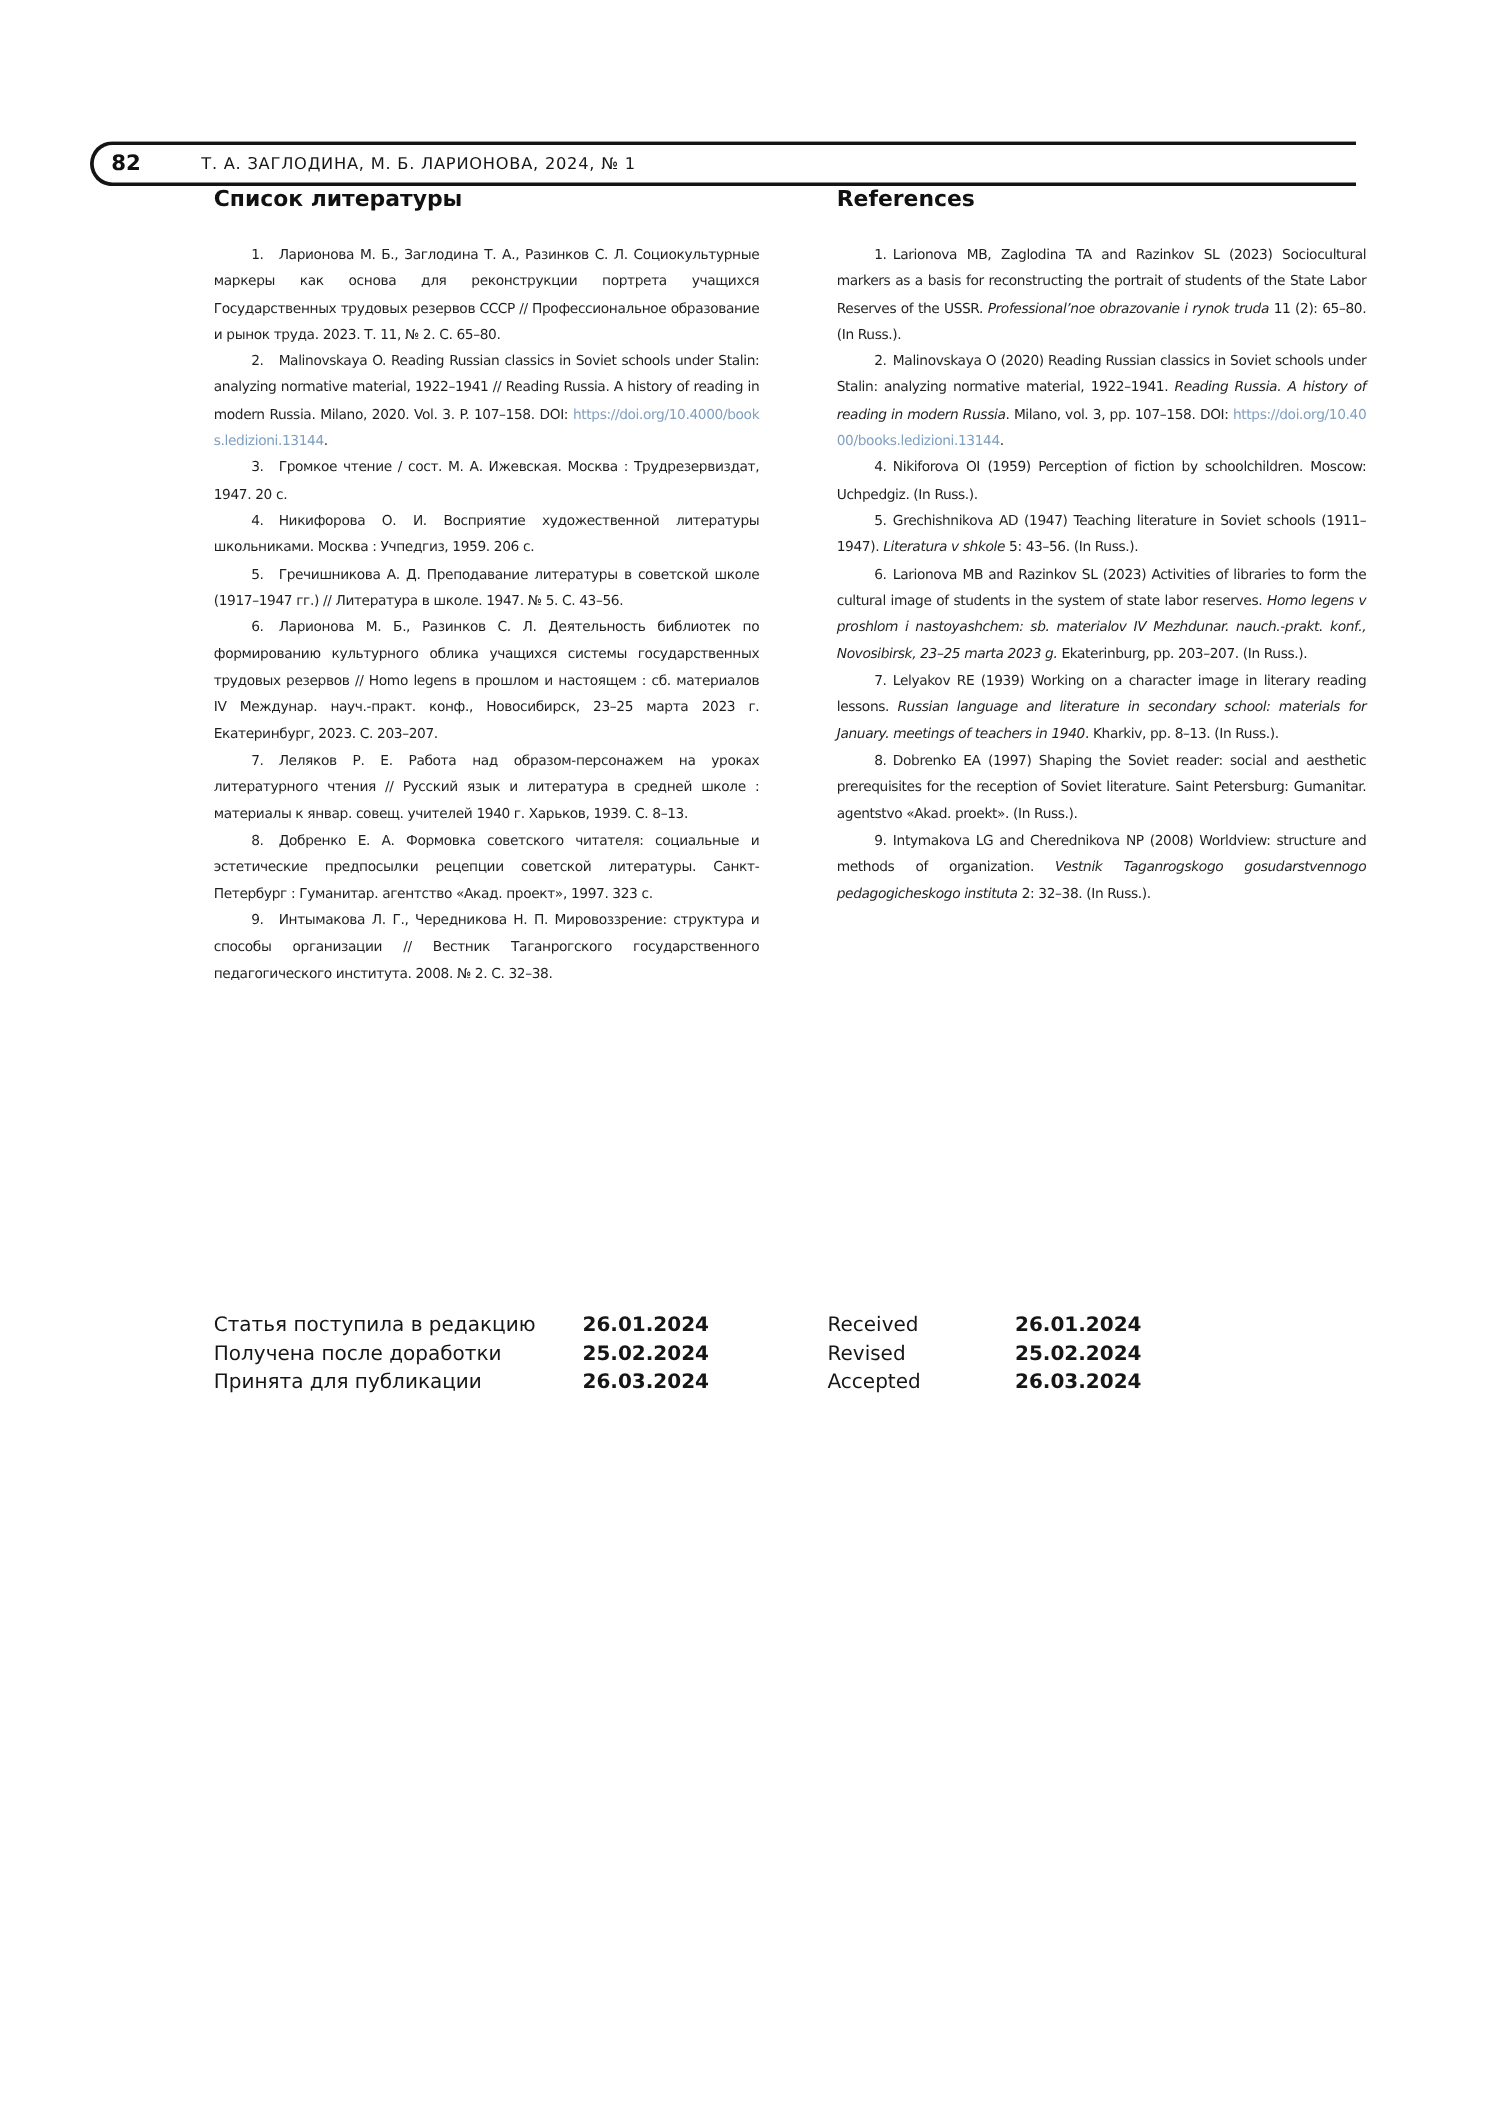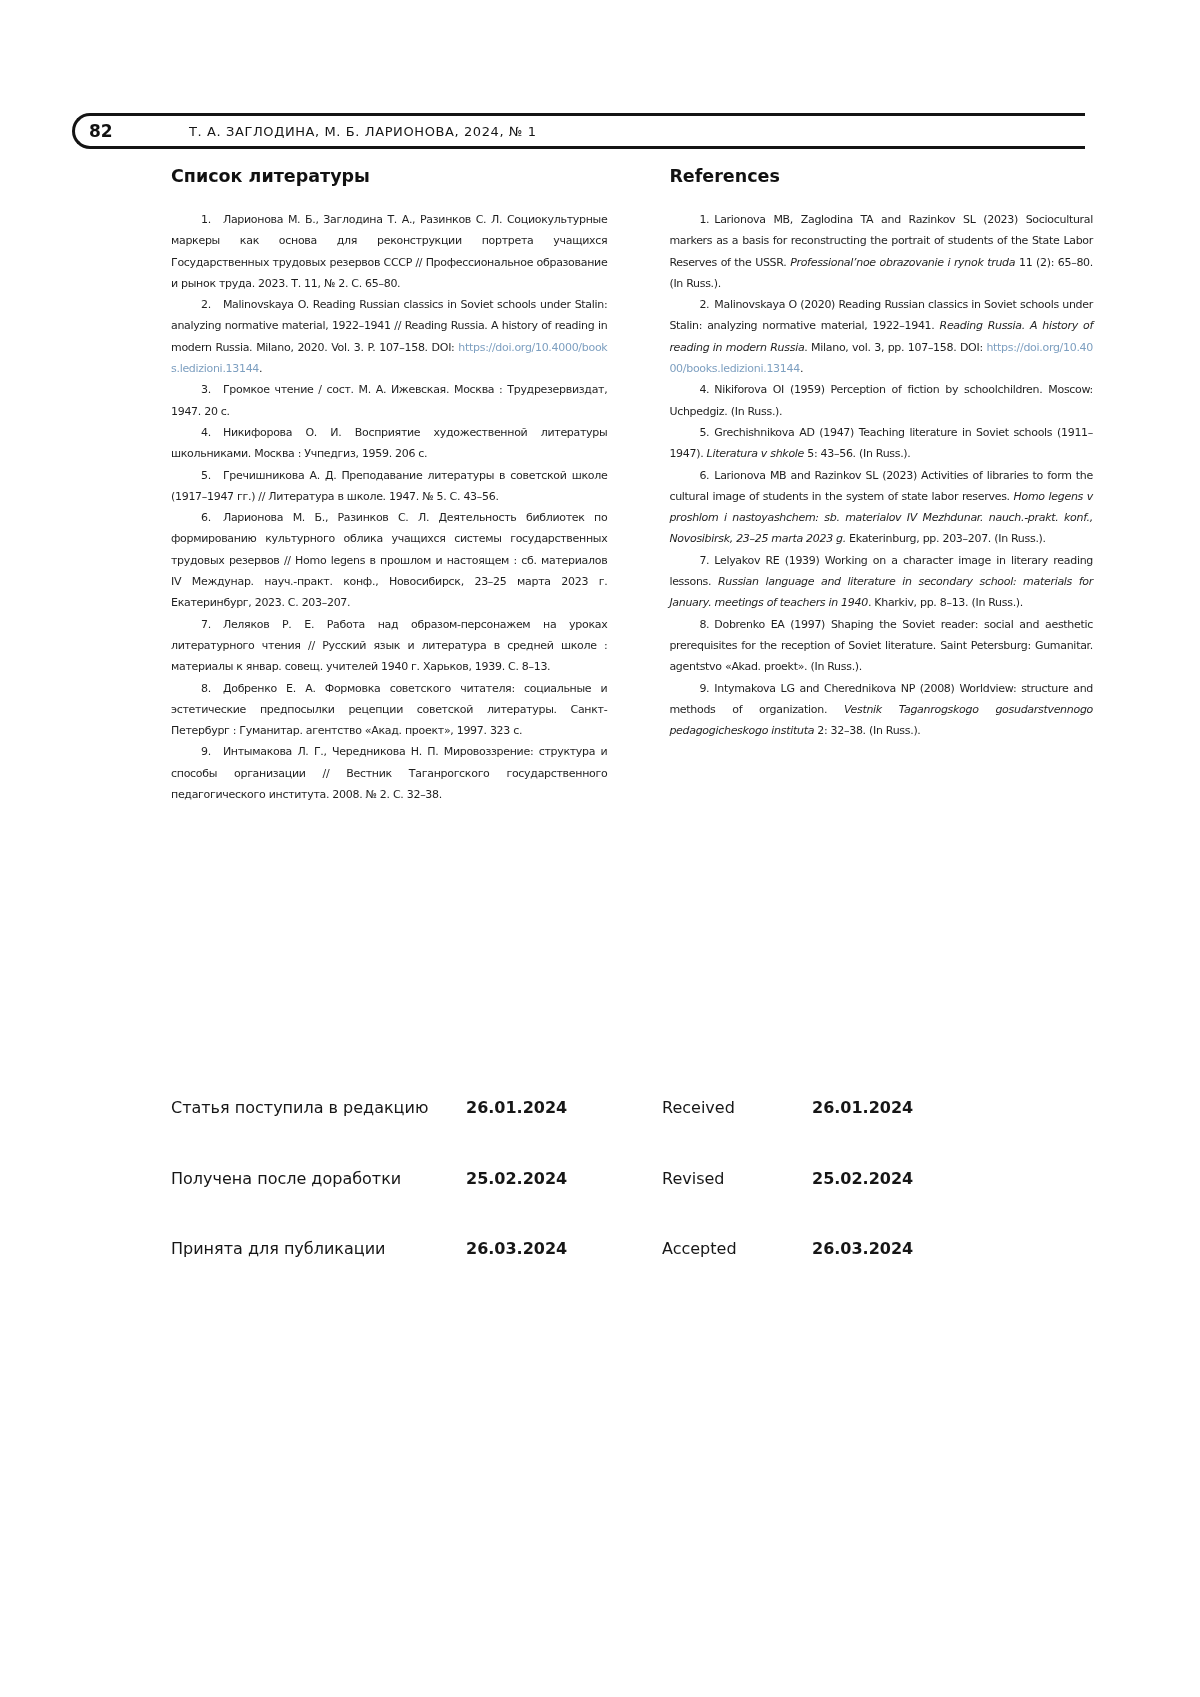--- a/index.html
+++ b/index.html
@@ -7,45 +7,44 @@
     width:1200px;height:1697px;position:relative;background:#ffffff;
     font-family:"DejaVu Sans","Liberation Sans",sans-serif;
     color:#1f1f1f;-webkit-font-smoothing:antialiased;
   }
   
   .page-head{
     position:absolute;left:72px;top:113px;width:1013px;height:36px;
     box-sizing:border-box;border:3px solid #141414;border-right:none;
     border-radius:19px 0 0 19px;display:flex;align-items:center;
     padding-left:14px;
-    gap:28px;
   }
   .page-num{font-weight:bold;font-size:17px;width:72px;color:#111;}
   .running-title{
     font-size:13px;letter-spacing:.6px;color:#161616;white-space:nowrap;
   }
   
-  .cols{position:absolute;left:171px;top:166px;width:922px;display:flex;gap:62px;}
+  .cols{position:absolute;left:171px;top:150px;width:922px;display:flex;gap:62px;}
   .col{box-sizing:border-box;}
   .col.ru{width:444px;}
   .col.en{width:431px;}
   .col-head{font-size:17.5px;font-weight:bold;margin:0 0 23px 0;color:#111;}
   .ref{
     margin:0;font-size:11px;line-height:21.3px;letter-spacing:-0.3px;
     text-align:justify;text-indent:30px;
   }
   .ru .ref-num{margin-right:12px;}
   .en .ref-num{margin-right:5px;}
   .it{font-style:italic;}
   .link{color:#7d9fc0;text-decoration:none;word-break:break-all;}
   
   .dates{position:absolute;top:1049px;font-size:16px;line-height:22.5px;color:#161616;}
   .dates.ru{left:171px;width:470px;}
   .dates.en{left:662px;width:420px;}
-  .date-row{display:flex;margin-top:48px;}
+  .date-row{display:flex;}
   .dates.ru .date-label{flex:0 0 295px;}
   .dates.en .date-label{flex:0 0 150px;}
   .date-value{flex:0 0 auto;font-weight:bold;}
 </style>
 </head>
 <body>
 
 <div class="page-head">
   <span class="page-num">82</span>
   <span class="running-title">Т. А. ЗАГЛОДИНА, М. Б. ЛАРИОНОВА, 2024, № 1</span>

